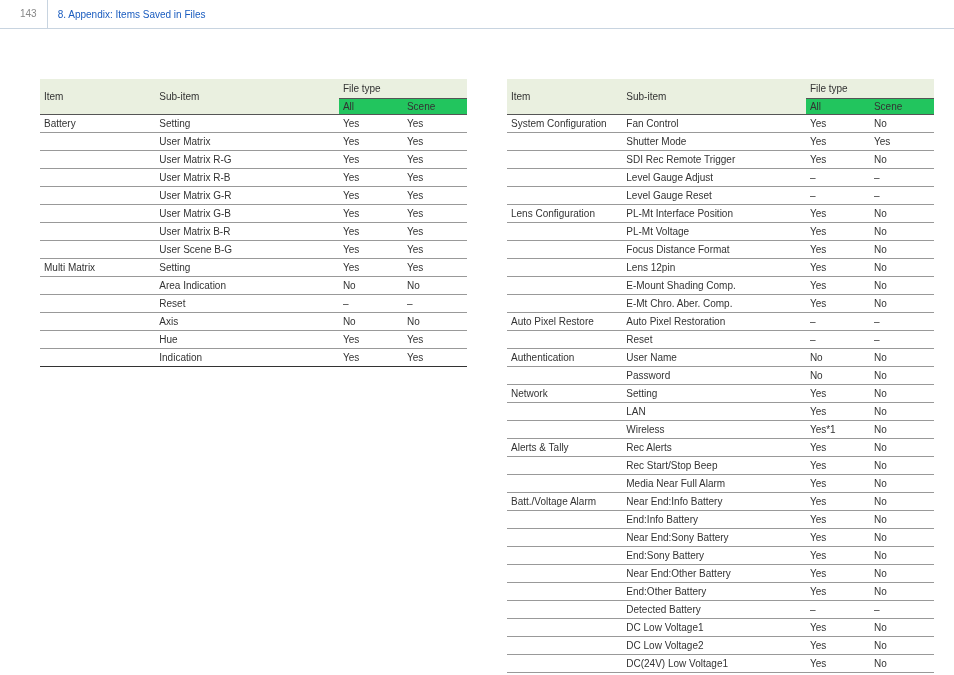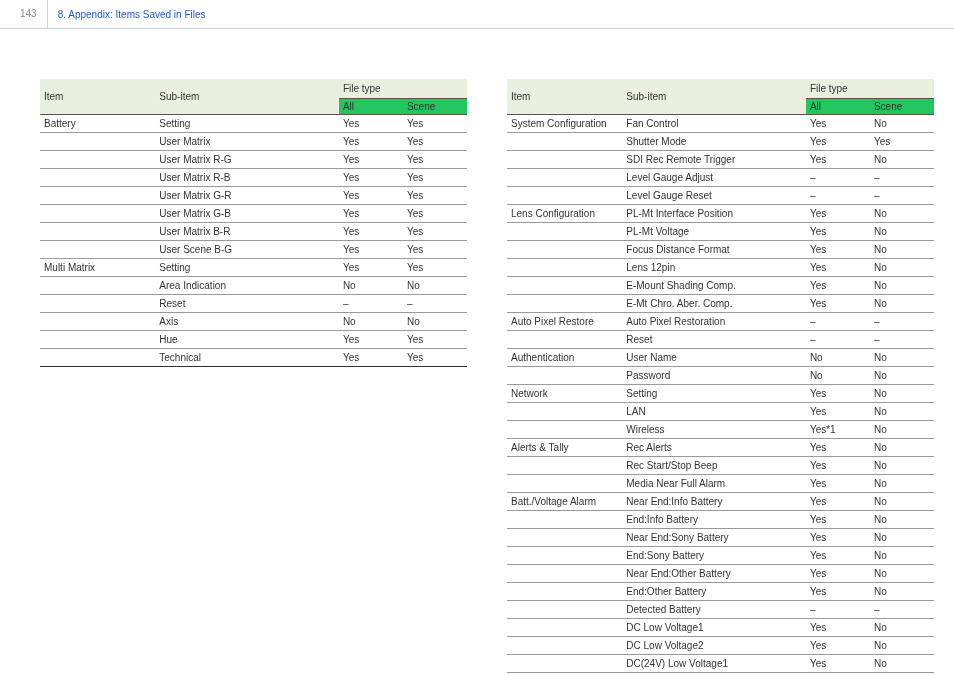--- a/index.html
+++ b/index.html
@@ -186,21 +186,21 @@
             <td class="scenecell">No</td>
           </tr>
           <tr>
             <td class="itemcell"></td>
             <td class="subcell">Hue</td>
             <td class="allcell">Yes</td>
             <td class="scenecell">Yes</td>
           </tr>
           <tr class="final">
             <td class="itemcell"></td>
-            <td class="subcell">Technical</td>
+            <td class="subcell">Indication</td>
             <td class="allcell">Yes</td>
             <td class="scenecell">Yes</td>
           </tr>
         </tbody>
     </table>
   </div>
 
   <div class="col">
     <table>
       <thead>

